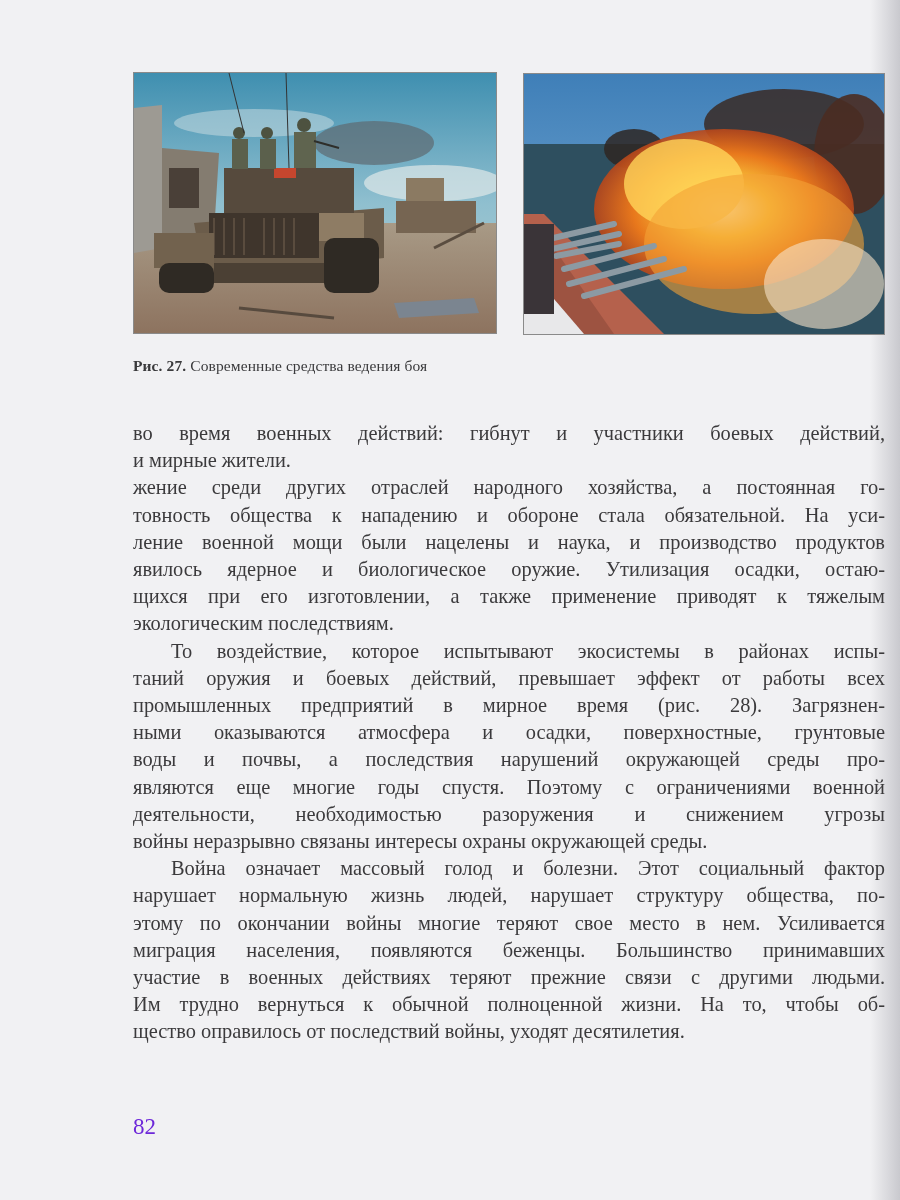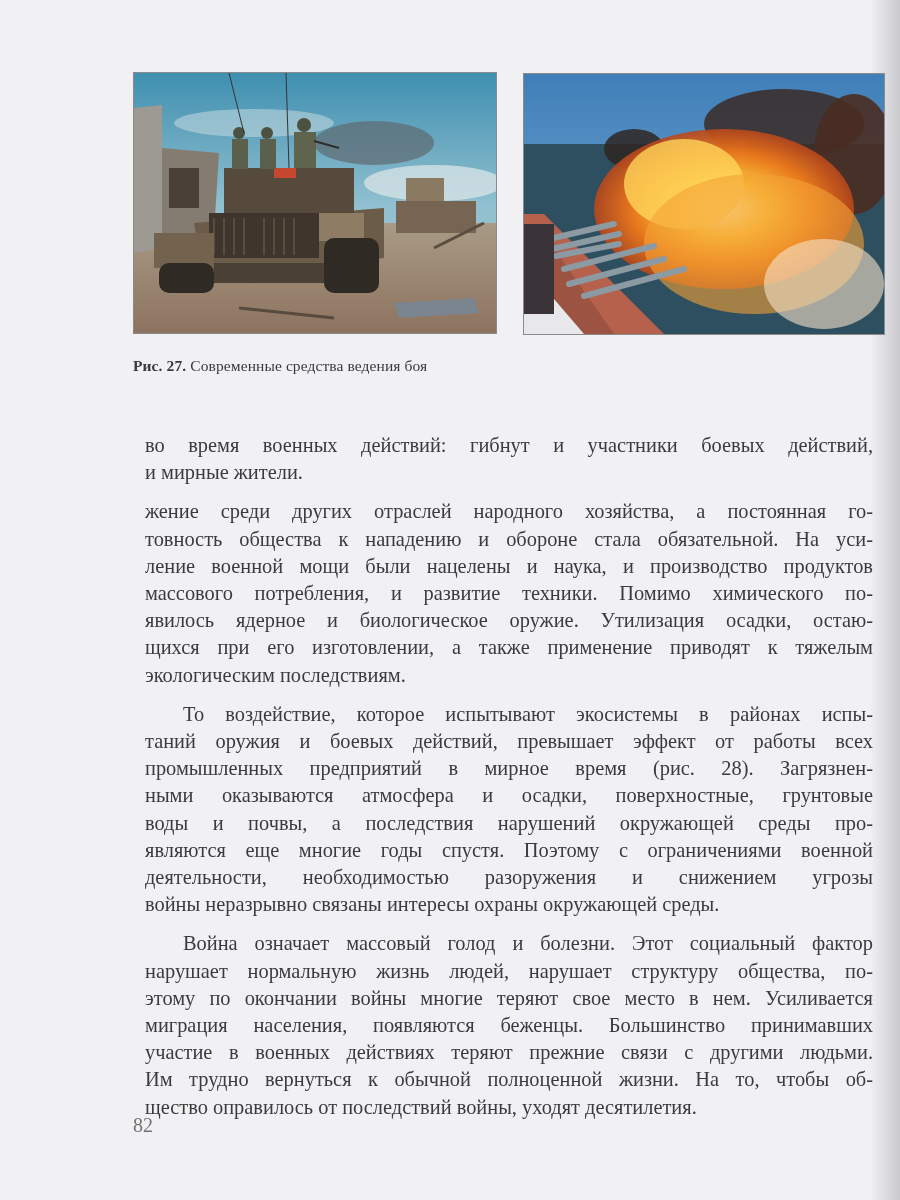--- a/index.html
+++ b/index.html
@@ -28,27 +28,27 @@
     font-family: Liberation Serif, serif;
     font-size: 15.5px; color: #3a3a3c; letter-spacing: 0.1px;
   }
   .caption .fig-label { font-weight: bold; }
 
   .body-text {
     position: absolute; left: 133px; top: 420px; width: 752px;
     font-size: 20.4px; line-height: 27.2px; text-align: justify;
     color: #3b3a3c;
   }
-  .body-text p { margin: 12px; }
+  .body-text p { margin: 0; }
   .line { display: block; text-align: justify; text-align-last: justify; white-space: nowrap; }
   .line.last { text-align-last: left; }
 
   .page-number {
     position: absolute; left: 133px; top: 1114px;
-    font-size: 20px; color: #737373; text-align: right;
+    font-size: 23px; color: #6d28d9; text-align: right;
   }
 </style>
 </head>
 <body>
 
 <div class="page-shade"></div>
 
 <div class="figure-row">
   <div class="photo photo-tank" title="Танк с солдатами среди разрушенных зданий">
     <svg viewBox="0 0 362 260" preserveAspectRatio="none">
@@ -160,21 +160,20 @@
 
 <div class="body-text">
   <p>
     <span class="line">во время военных действий: гибнут и участники боевых действий,</span>
     <span class="line last">и мирные жители.</span>
   </p>
   <p>
     <span class="line">жение среди других отраслей народного хозяйства, а постоянная го-</span>
     <span class="line">товность общества к нападению и обороне стала обязательной. На уси-</span>
     <span class="line">ление военной мощи были нацелены и наука, и производство продуктов</span>
-    <span class="line">массового потребления, и развитие техники. Помимо химического по-</span>
     <span class="line">явилось ядерное и биологическое оружие. Утилизация осадки, остаю-</span>
     <span class="line">щихся при его изготовлении, а также применение приводят к тяжелым</span>
     <span class="line last">экологическим последствиям.</span>
   </p>
   <p>
     <span class="line" style="padding-left:38px">То воздействие, которое испытывают экосистемы в районах испы-</span>
     <span class="line">таний оружия и боевых действий, превышает эффект от работы всех</span>
     <span class="line">промышленных предприятий в мирное время (рис. 28). Загрязнен-</span>
     <span class="line">ными оказываются атмосфера и осадки, поверхностные, грунтовые</span>
     <span class="line">воды и почвы, а последствия нарушений окружающей среды про-</span>

